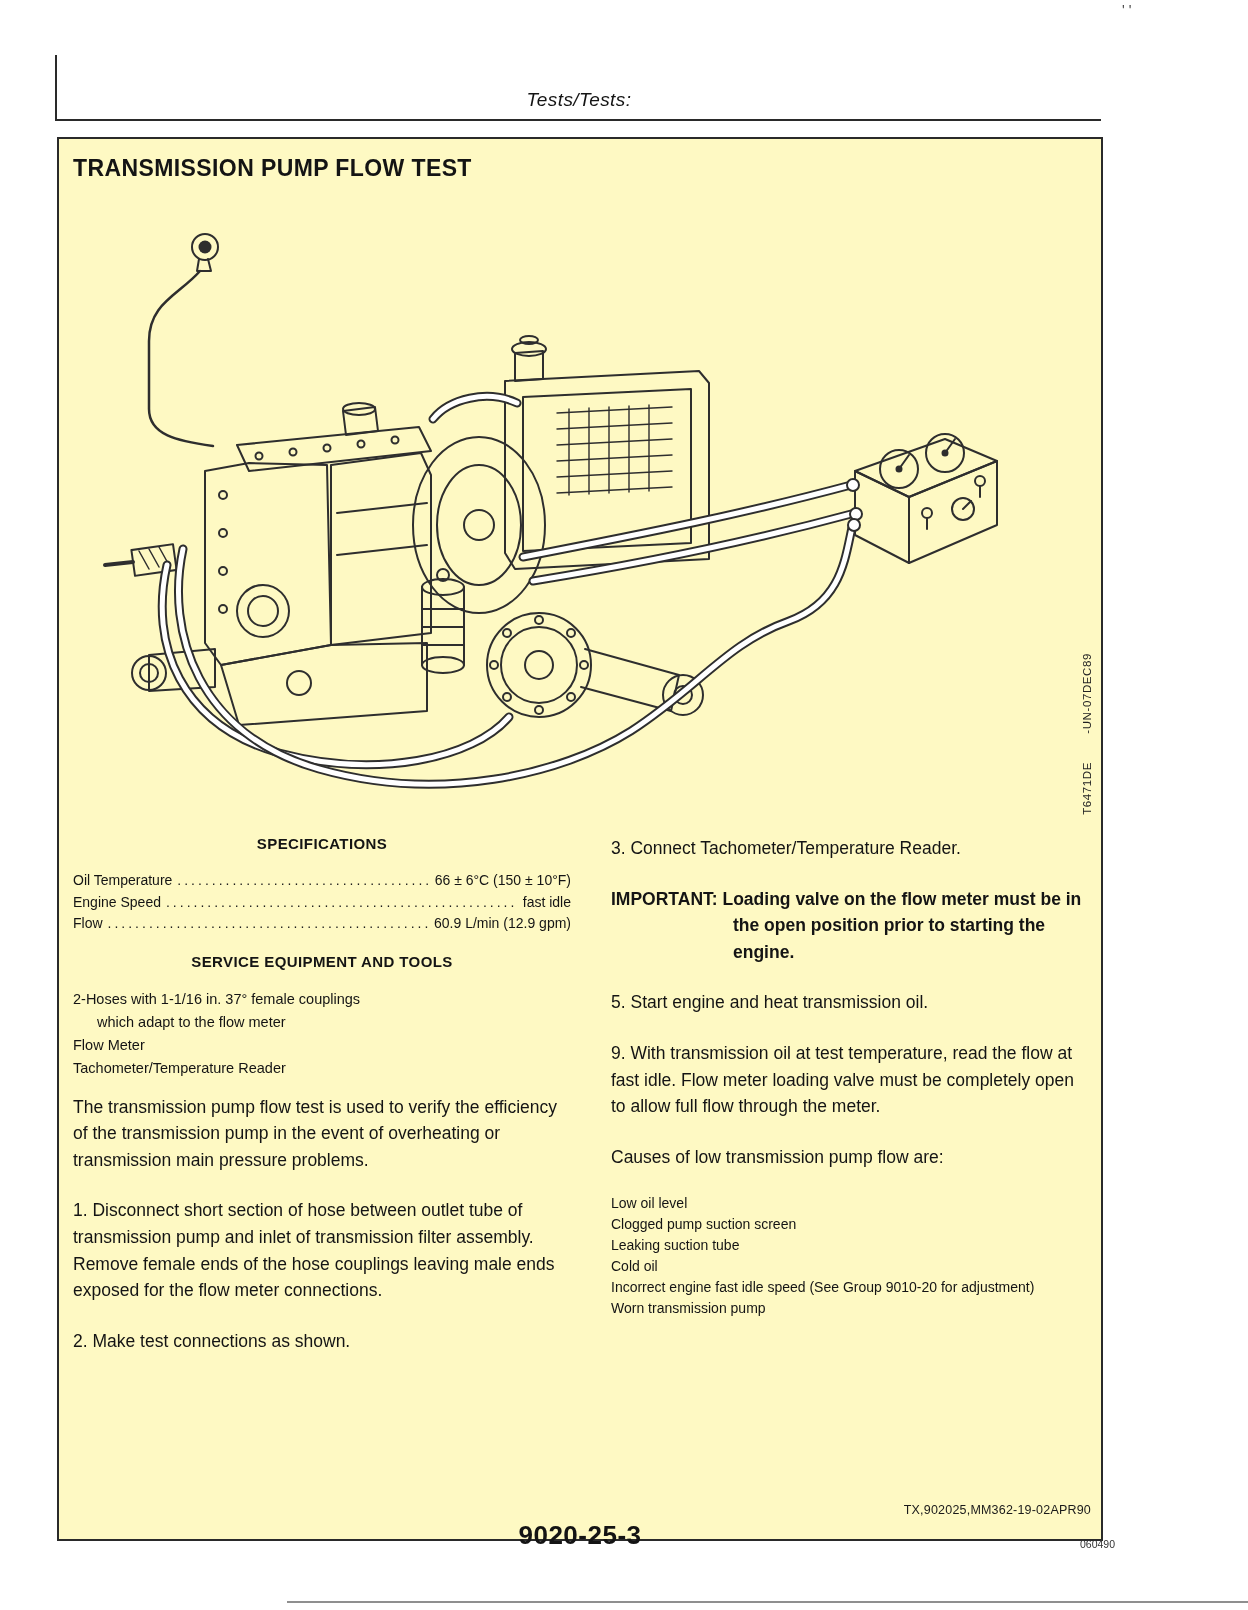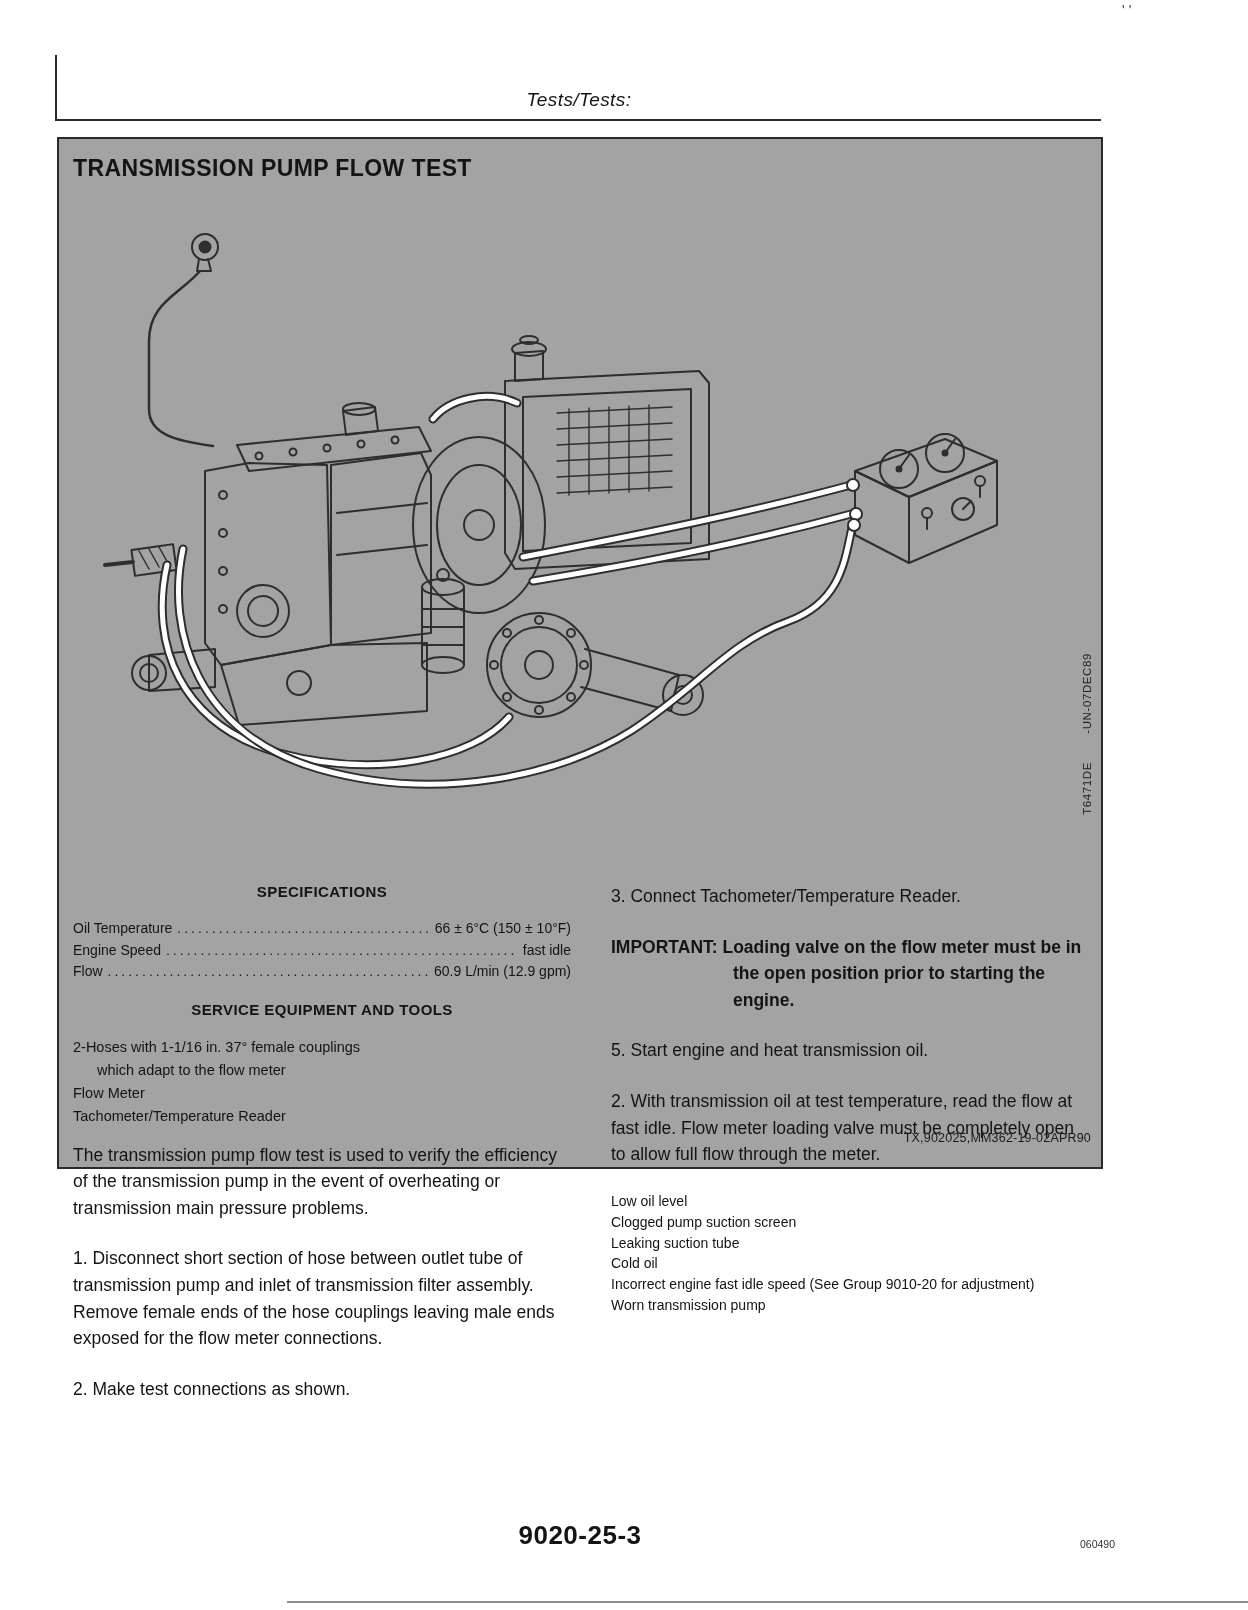--- a/index.html
+++ b/index.html
@@ -42,24 +42,24 @@
     font-style: italic;
     font-size: 19px;
     letter-spacing: 0.4px;
   }
   
   .content-box {
     position: absolute;
     left: 57px;
     top: 137px;
     width: 1046px;
-    height: 1032px;
+    height: 1404px;
     border: 2.5px solid #2a2a2a;
     box-sizing: border-box;
-    background: #a3a3a3;
+    background: #fef9c3;
   }
   .title {
     position: absolute;
     left: 14px;
     top: 16px;
     margin: 0;
     font-size: 23px;
     font-weight: 700;
     letter-spacing: 0.4px;
   }
@@ -87,21 +87,21 @@
     font-size: 11.5px;
     color: #222;
     letter-spacing: 0.6px;
     white-space: nowrap;
   }
   
   .columns {
     position: absolute;
     left: 14px;
     right: 14px;
-    top: 744px;
+    top: 696px;
     display: flex;
     gap: 40px;
   }
   .col-left  { width: 498px; flex: none; }
   .col-right { flex: 1; min-width: 0; }
 
   .subhead {
     text-align: center;
     font-weight: 700;
     font-size: 15px;
@@ -368,22 +368,23 @@
         <p class="para">1. Disconnect short section of hose between outlet tube of transmission pump and inlet of transmission filter assembly. Remove female ends of the hose couplings leaving male ends exposed for the flow meter connections.</p>
         <p class="para last">2. Make test connections as shown.</p>
       </div>
 
       <div class="col-right">
         <p class="para">3. Connect Tachometer/Temperature Reader.</p>
 
         <p class="para important"><span class="imp-label">IMPORTANT:</span> <span>Loading valve on the flow meter must be in the open position prior to starting the engine.</span></p>
 
         <p class="para">5. Start engine and heat transmission oil.</p>
-        <p class="para">2. With transmission oil at test temperature, read the flow at fast idle. Flow meter loading valve must be completely open to allow full flow through the meter.</p>
-
+        <p class="para">9. With transmission oil at test temperature, read the flow at fast idle. Flow meter loading valve must be completely open to allow full flow through the meter.</p>
+
+        <p class="para">Causes of low transmission pump flow are:</p>
 
         <div class="causes-list">
           <div>Low oil level</div>
           <div>Clogged pump suction screen</div>
           <div>Leaking suction tube</div>
           <div>Cold oil</div>
           <div>Incorrect engine fast idle speed (See Group 9010-20 for adjustment)</div>
           <div>Worn transmission pump</div>
         </div>
       </div>

